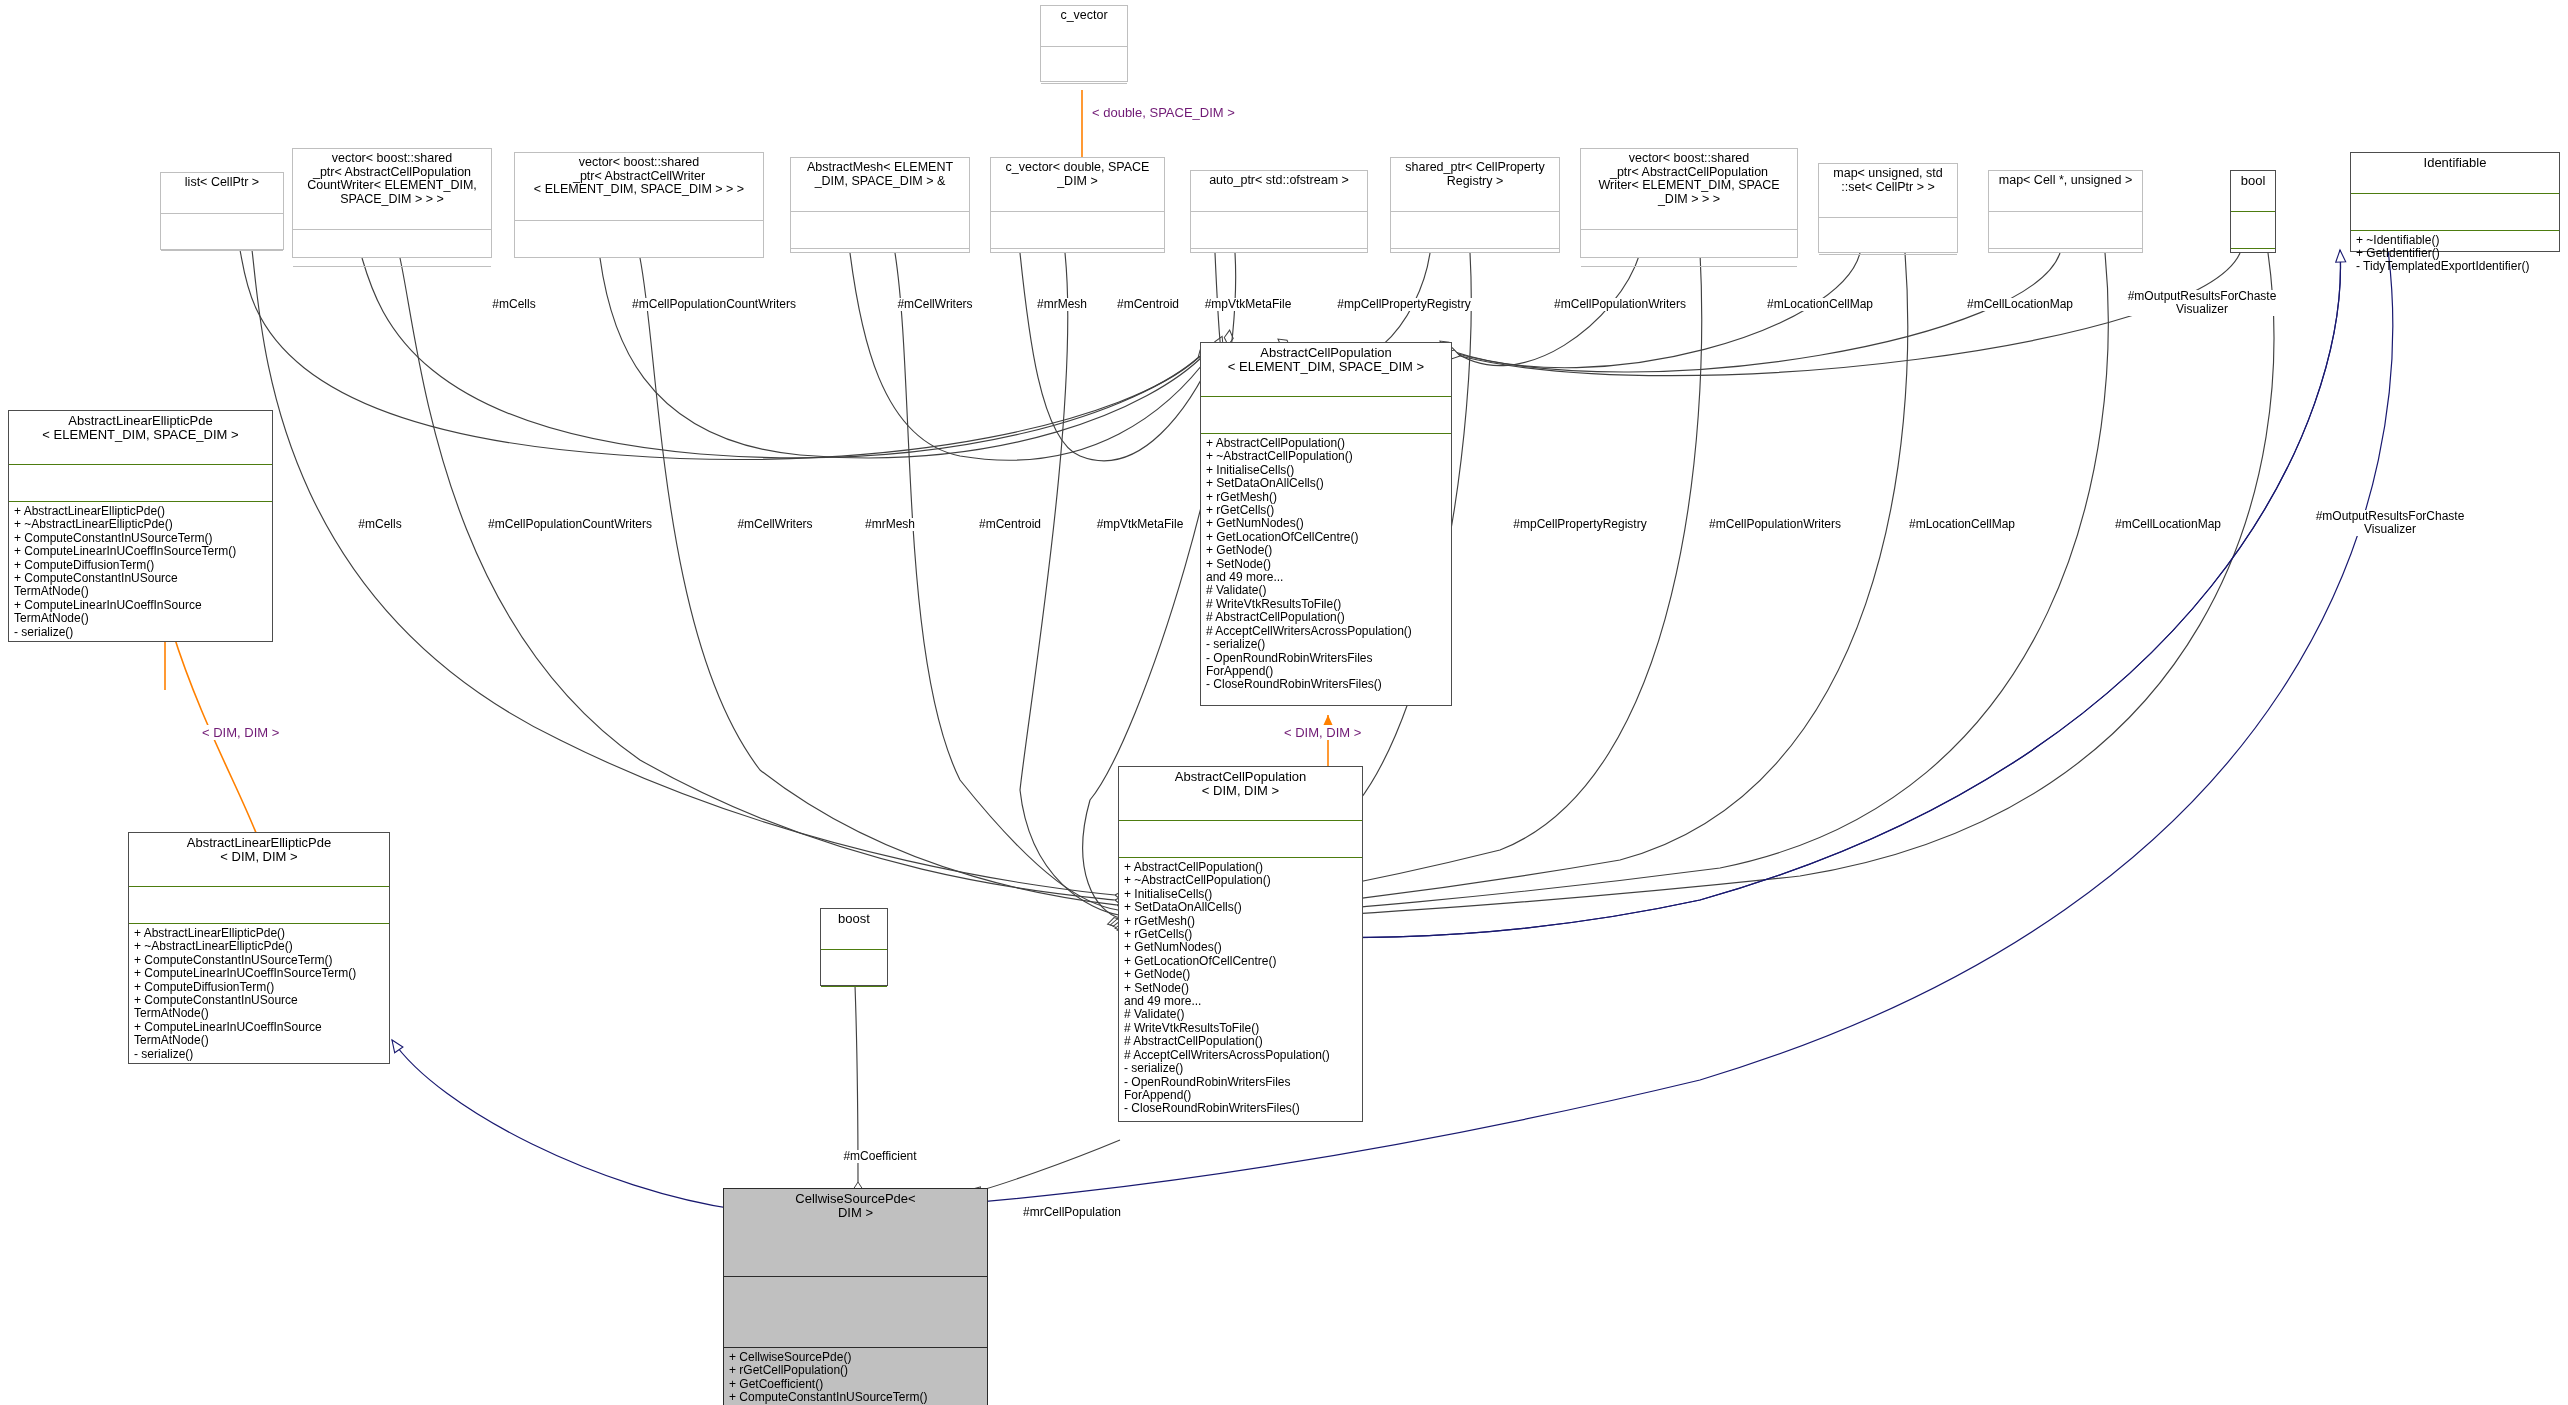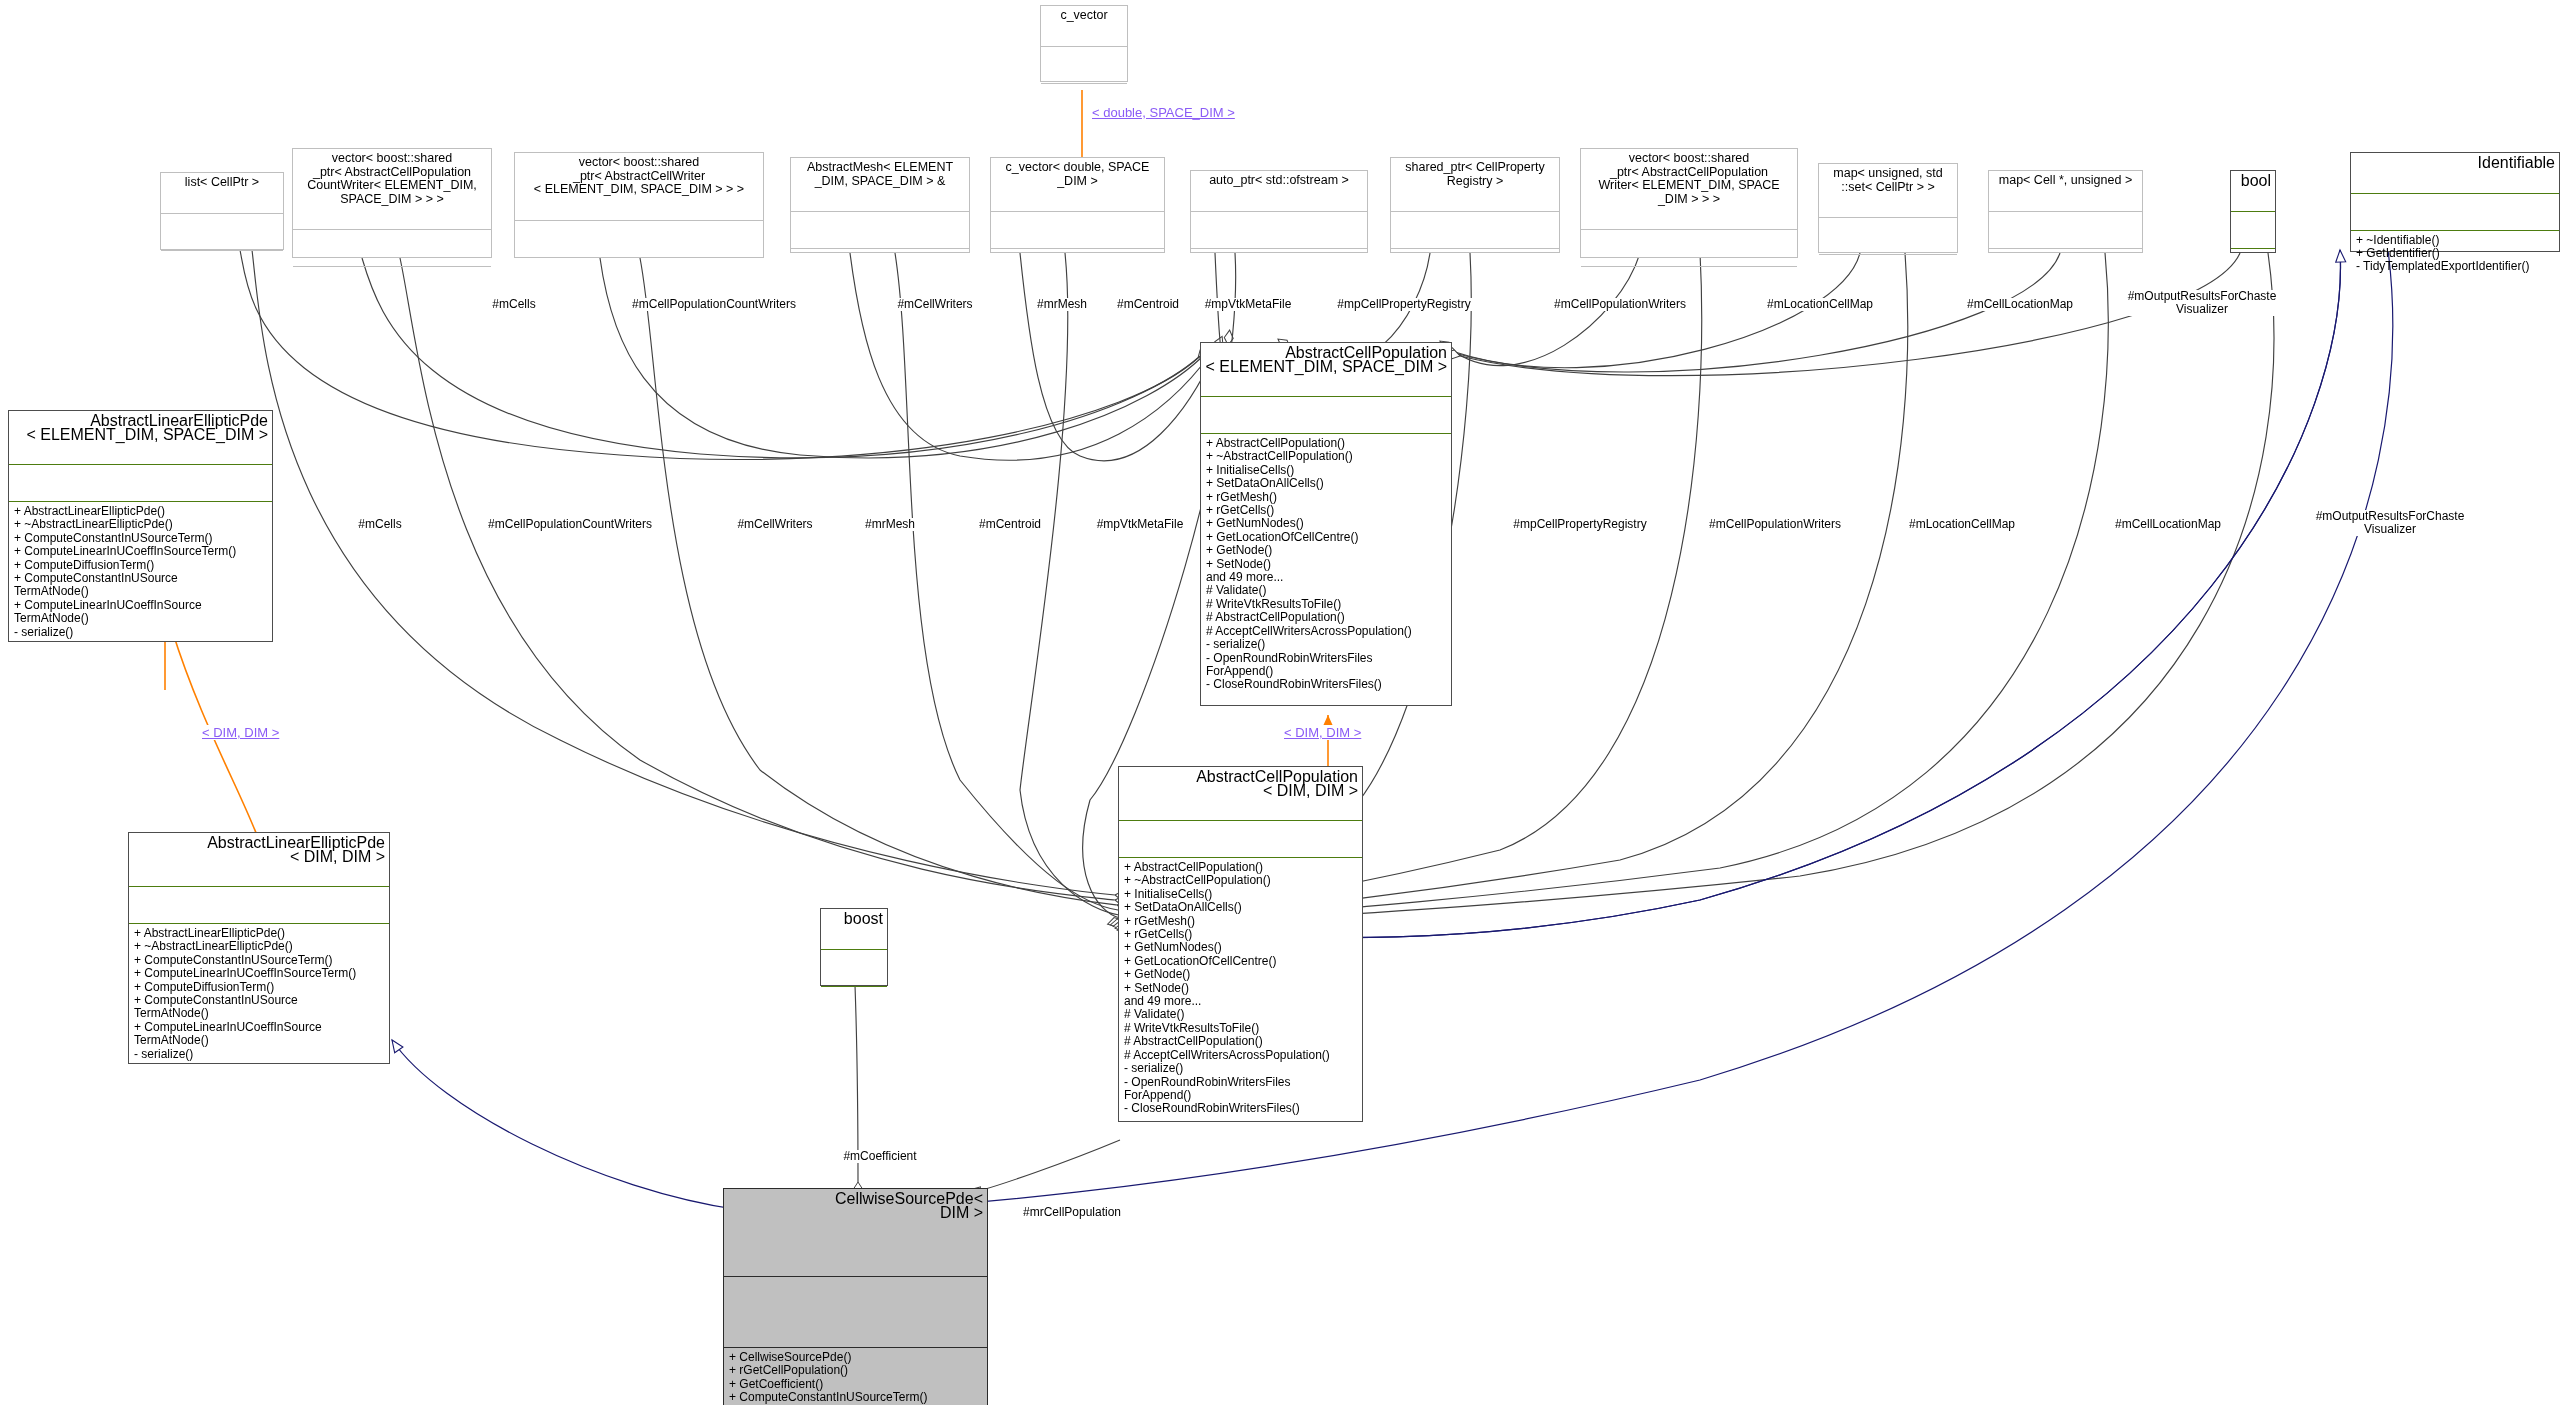--- a/index.html
+++ b/index.html
@@ -33,21 +33,21 @@
   .node.dark{ border:1px solid #4d4d4d; }
   .node.filled{ background:#c0c0c0; border:1px solid #2b2b2b; }
   .node .title{
     text-align:center;
     padding:3px 4px 4px 4px;
     font-size:12.5px;
     line-height:13.5px;
     color:#000;
     white-space:pre-line;
   }
-  .node.dark .title,.node.filled .title{ font-size:16px;text-align:right; }
+  .node.dark .title,.node.filled .title{ font-size:13px; }
   .node .sep{ border-top:1px solid #bfbfbf; }
   .node.dark .sep{ border-top:1px solid #4d7c0f; }
   .node.filled .sep{ border-top:1px solid #2b2b2b;margin-top:34px; }
   .node .attrs{ min-height:17px; }
   .node .ops{
     flex:1 1 auto;
     padding:3px 4px 3px 5px;
     font-size:12px;
     line-height:13.4px;
     color:#000;
@@ -64,25 +64,24 @@
     color:#000;
     text-align:center;
     white-space:pre-line;
     transform:translateX(-50%);
     background:#ffffff;
     padding:0 2px;
   }
   .tlabel{
     position:absolute;
     font-size:13px;
-    color:#8b5cf6;
+    color:#701a75;
     white-space:nowrap;
     background:#fff;
     padding:0 2px;
-    text-decoration:underline;
   }
 </style>
 </head>
 <body>
 
 <div id="canvas">
 
   <svg id="wires" viewBox="0 0 2568 1405">
     <defs>
       <marker id="inh" markerWidth="14" markerHeight="14" refX="11" refY="5" orient="auto" markerUnits="userSpaceOnUse">

